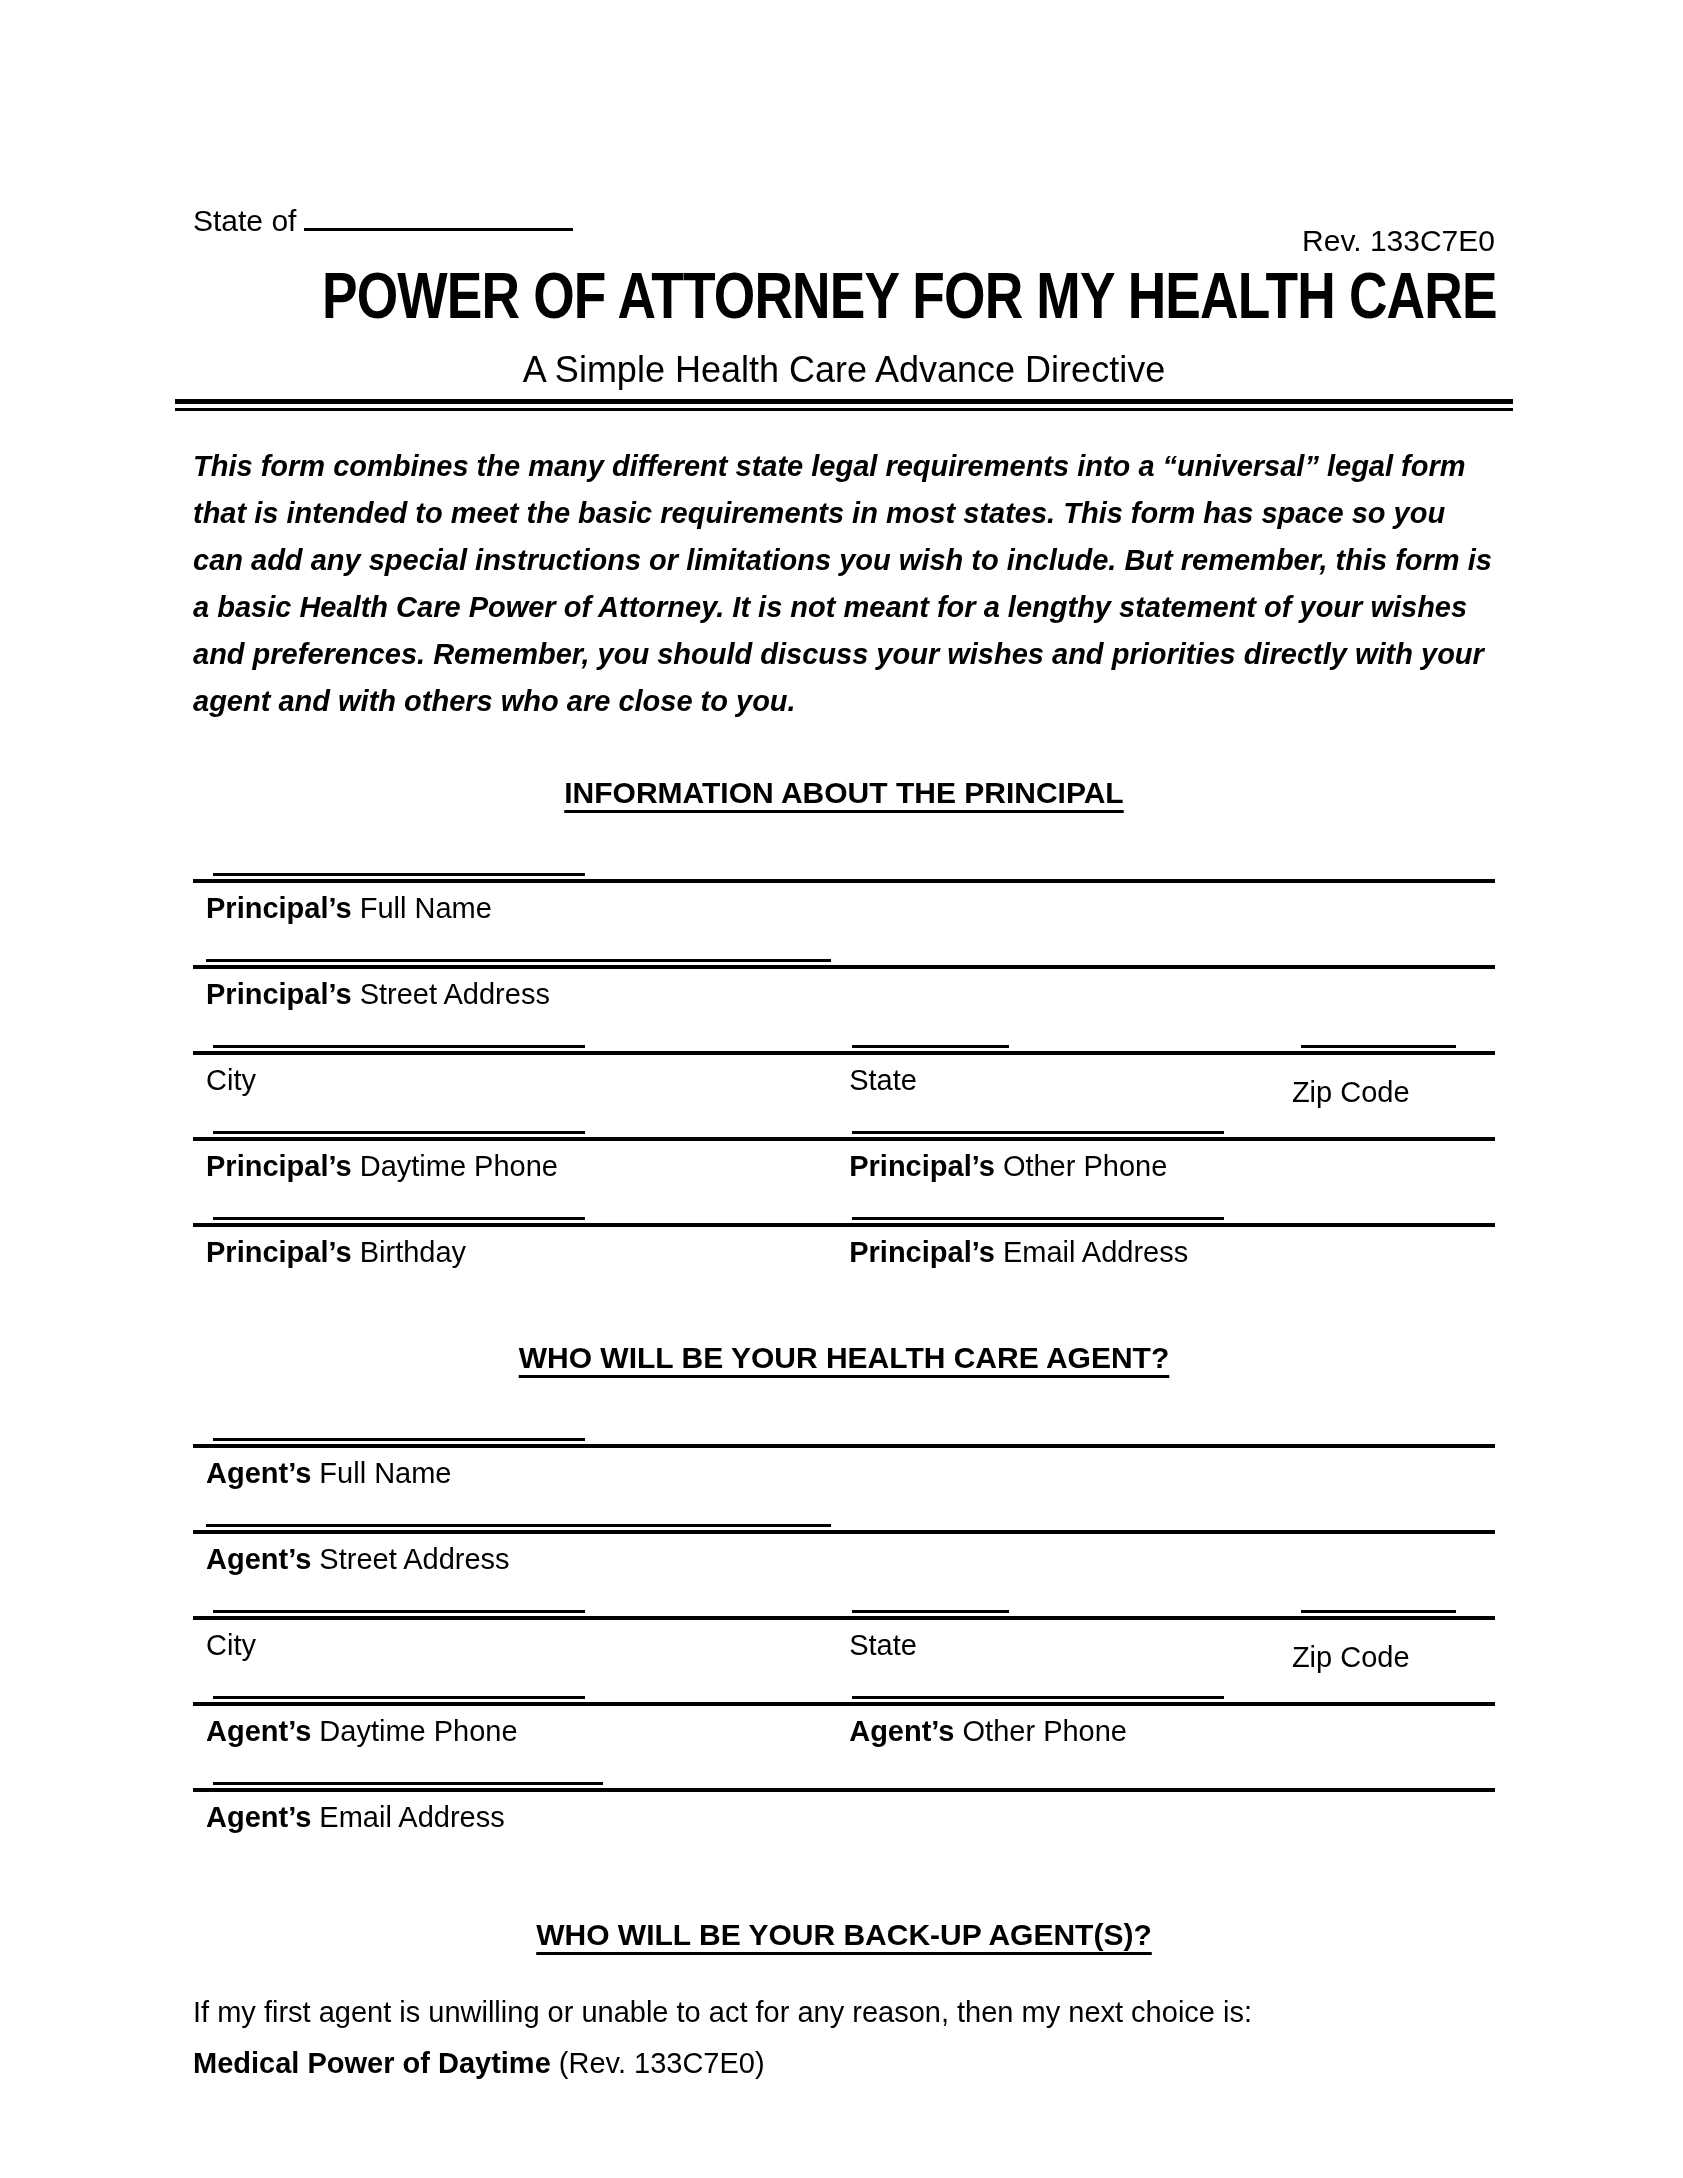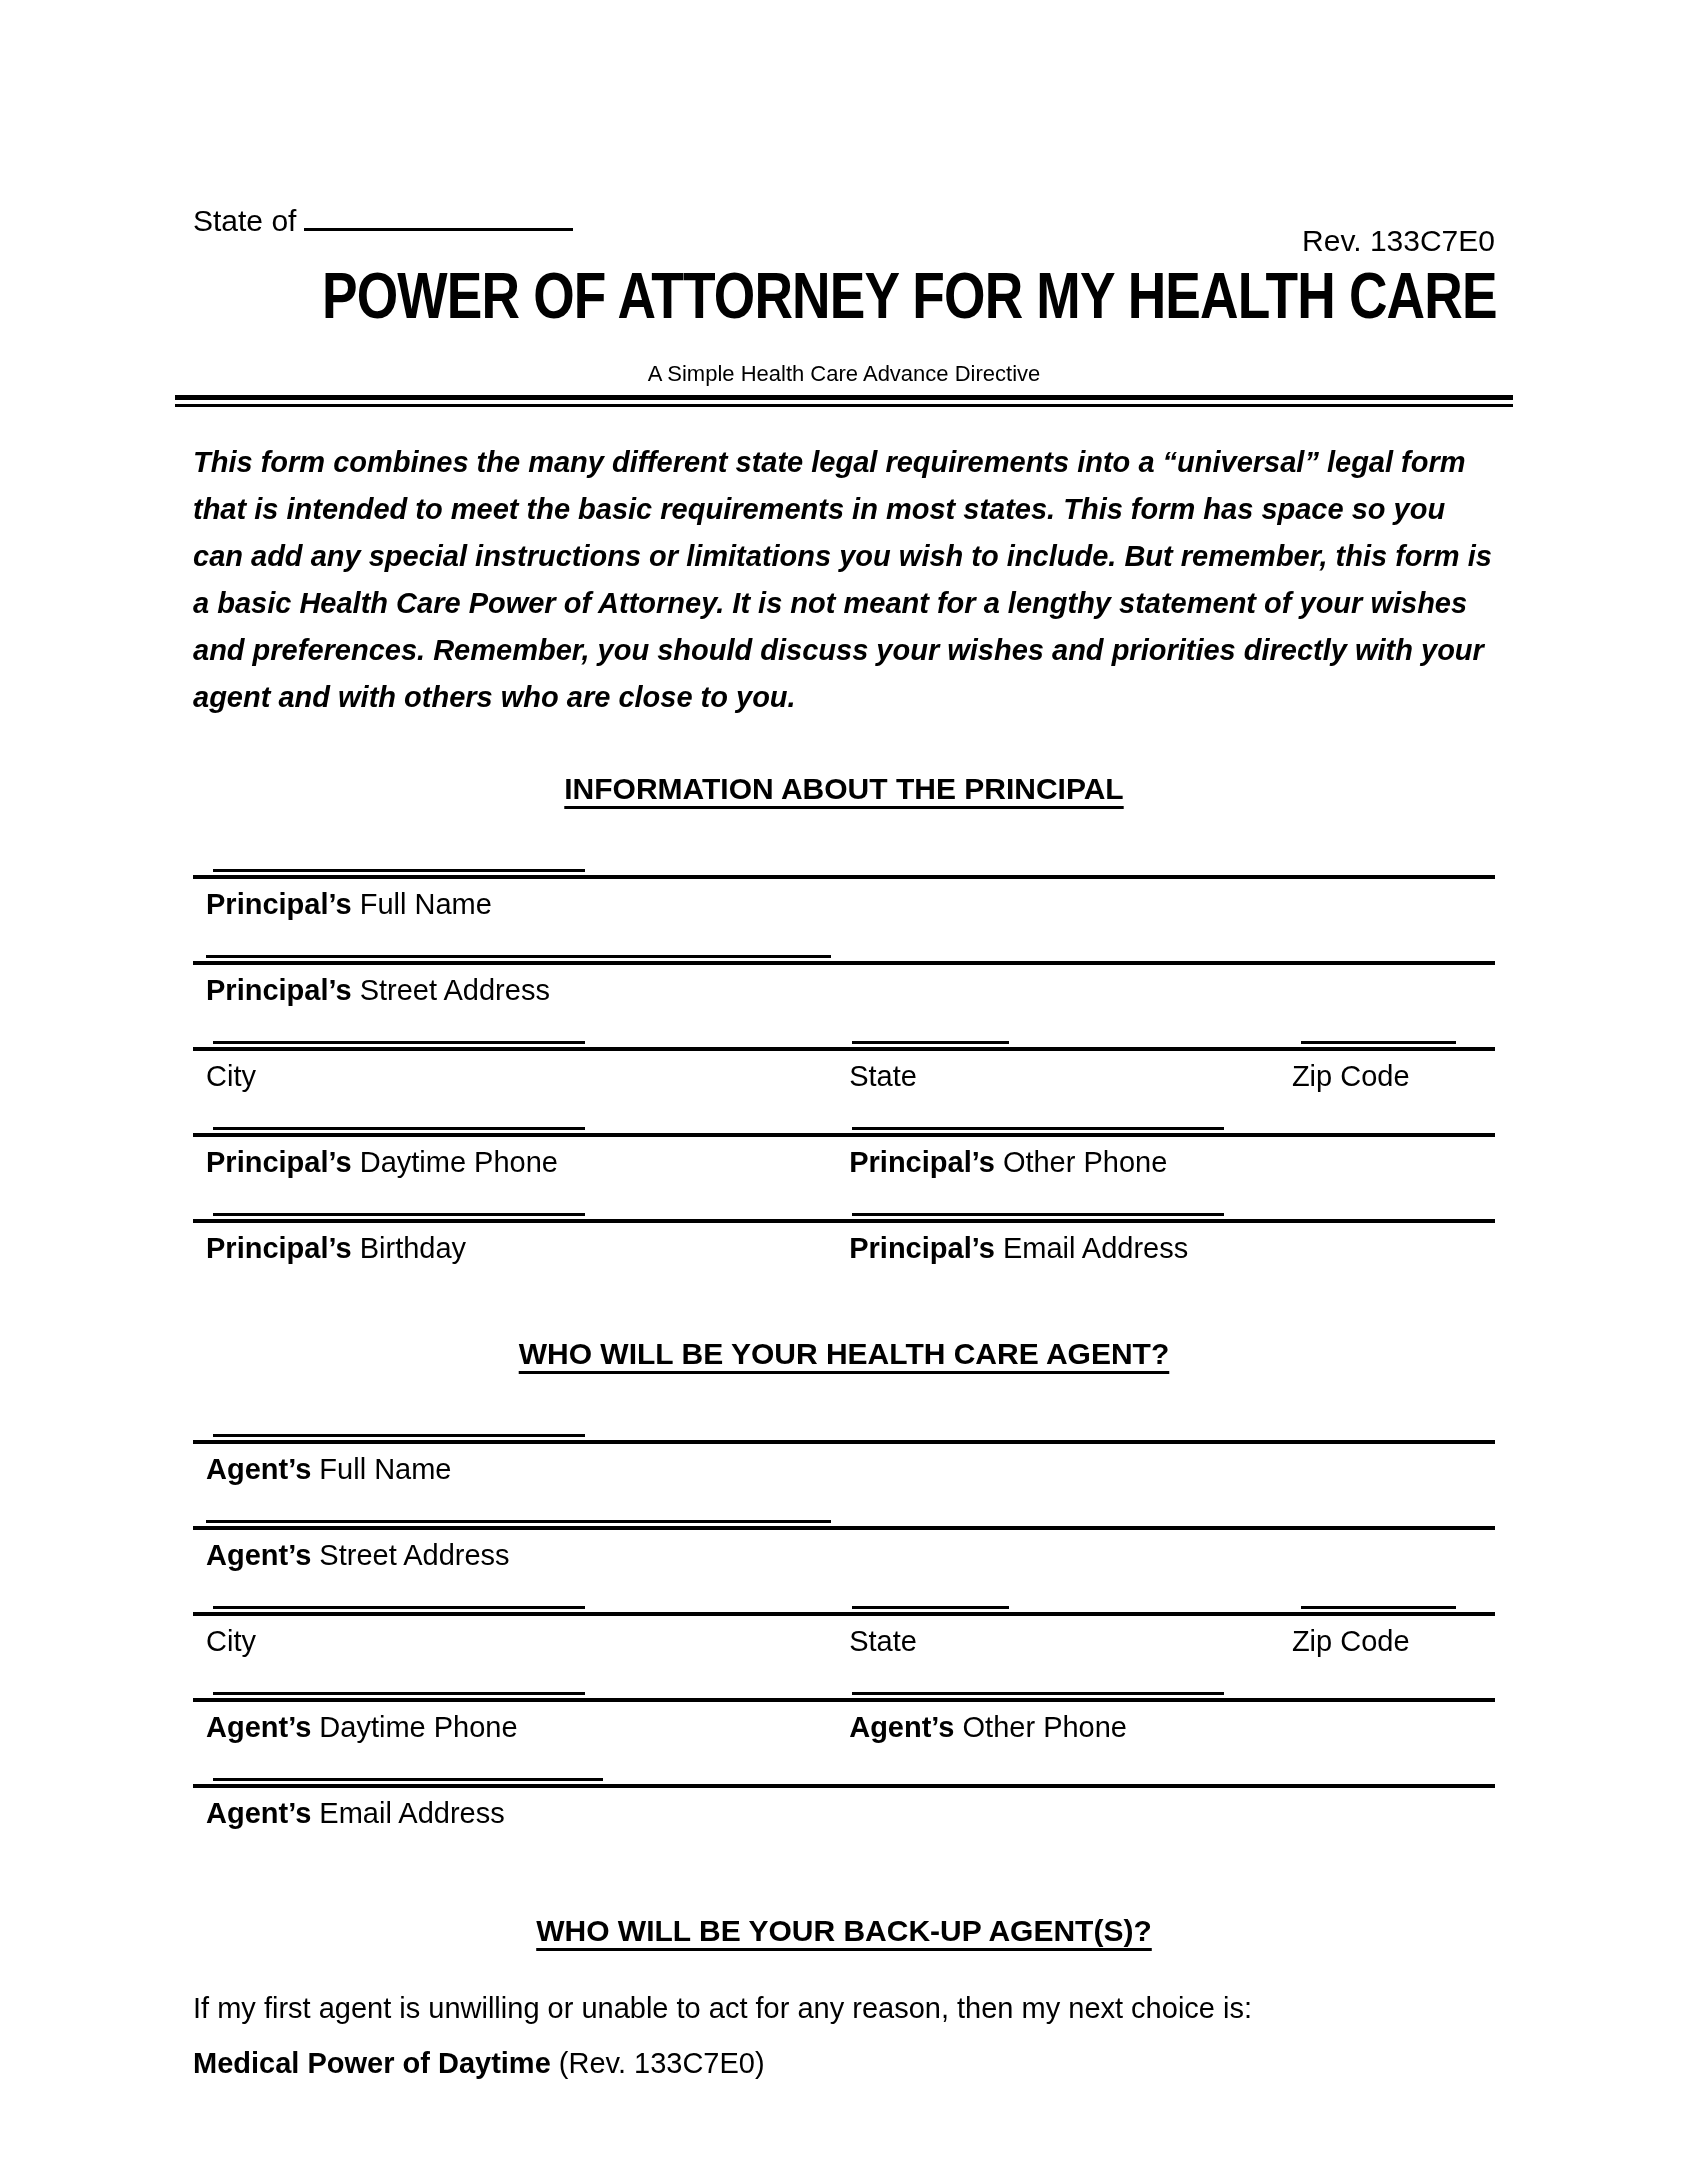--- a/index.html
+++ b/index.html
@@ -41,21 +41,21 @@
 
   
   .title-wrap { text-align: right; margin-top: 0; line-height: 65px; white-space: nowrap; }
   .title-text {
     display: inline-block;
     font-weight: bold;
     font-size: 65px;
     transform: scaleX(0.82);
     letter-spacing: -1px;
   }
-  .subtitle { text-align: center; font-size: 22px; margin-top: 16px; }
+  .subtitle { text-align: center; font-size: 36px; margin-top: 4px; }
   .double-rule { margin: 8px -18px 0 -18px; }
   .double-rule .r1 { height: 5px; background: #000; }
   .double-rule .r2 { height: 3px; background: #000; margin-top: 4px; }
 
   
   .intro {
     margin-top: 32px;
     font-style: italic;
     font-size: 29px;
     line-height: 47px;
@@ -98,21 +98,21 @@
   .seg-col2   { left: 50.6%; width: 28.6%; }
   .seg-email  { left: 1.5%;  width: 30%;   }
   .labels {
     position: relative;
     height: 46px;
     font-size: 29px;
   }
   .lab { position: absolute; top: 9px; white-space: nowrap; }
   .lab-1 { left: 1%; }
   .lab-2 { left: 50.4%; }
-  .lab-3 { left: 84.4%; }
+  .lab-3 { left: 84.4%; margin-top: 12px; }
 
   
   .backup-intro { margin-top: 44px; font-size: 29px; }
 
   
   .footer {
     position: absolute;
     left: 193px;
     top: 2047px;
     font-size: 29px;

